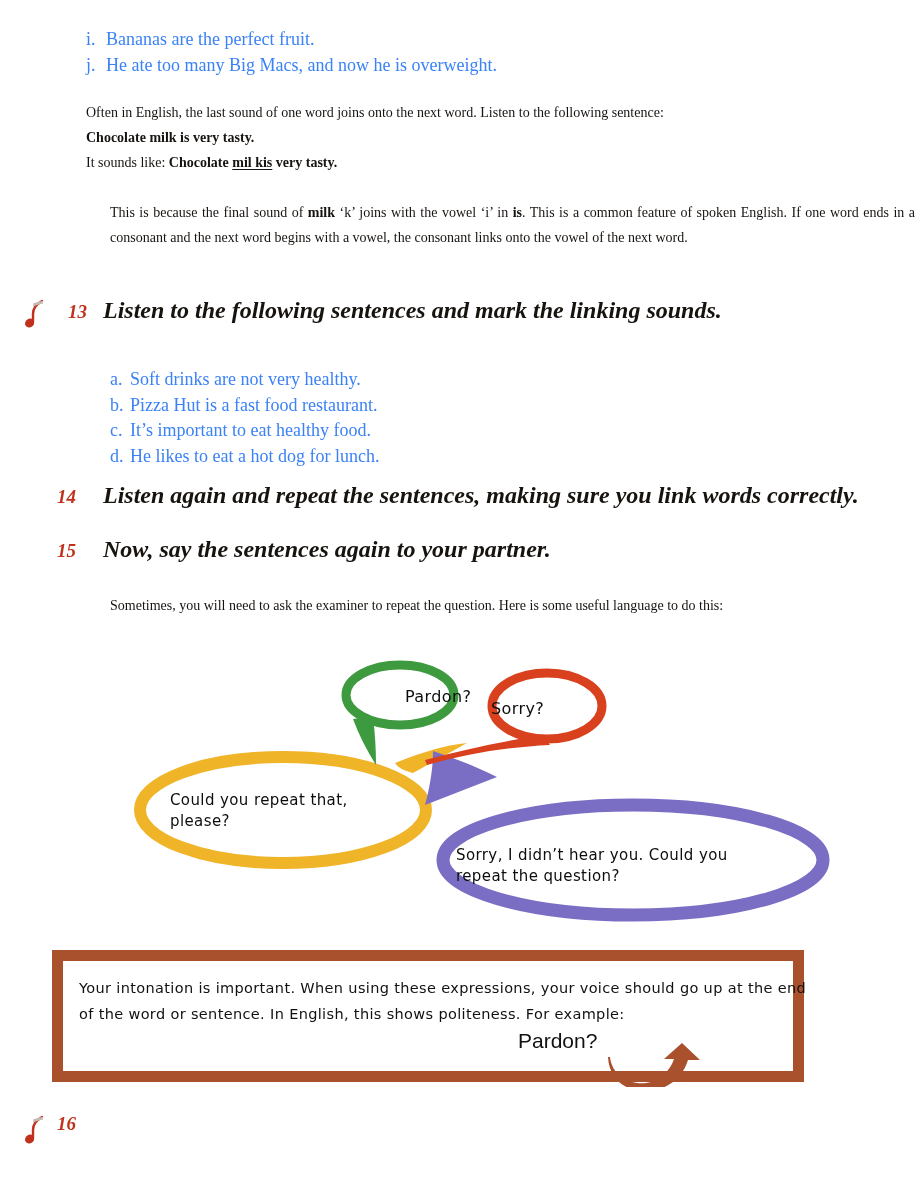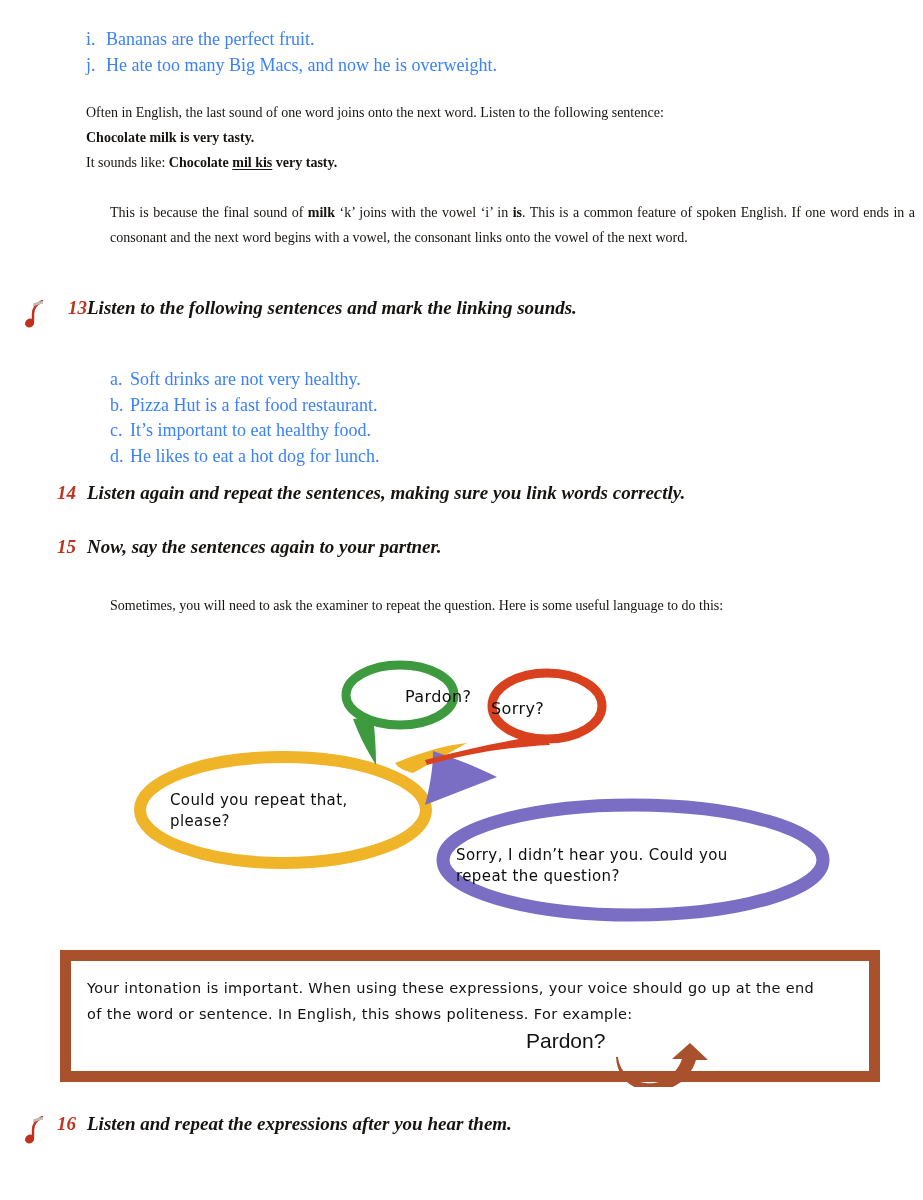--- a/index.html
+++ b/index.html
@@ -70,47 +70,48 @@
     font-style: italic;
     font-weight: bold;
     font-size: 19px;
     font-family: "Liberation Serif", "DejaVu Serif", serif;
     width: 30px;
     flex: 0 0 30px;
   }
   .ex-text {
     font-style: italic;
     font-weight: bold;
-    font-size: 19px;
+    font-size: 24px;
     font-family: "Liberation Serif", "DejaVu Serif", serif;
     color: #17130f;
     white-space: nowrap;
+    margin-left: 16px;
   }
 
   
   .note-icon {
     position: absolute;
     width: 26px;
     height: 30px;
   }
   .bubble-text {
     position: absolute;
     font-family: "DejaVu Sans", sans-serif;
     color: #0d0d0d;
     letter-spacing: 0.4px;
     line-height: 21px;
     white-space: pre-line;
   }
 
   
   .tipbox {
     position: absolute;
-    left: 60px;
+    left: 52px;
     top: 950px;
-    width: 820px;
+    width: 752px;
     height: 132px;
     box-sizing: border-box;
     border: 11px solid #a9502c;
     background: #ffffff;
   }
   .tipbox-inner {
     position: absolute;
     inset: 0;
     padding: 14px 16px 0 16px;
   }
@@ -228,16 +229,15 @@
     </div>
   </div>
 
   <svg class="note-icon" style="left:22px; top:1115px;" viewBox="0 0 26 30">
     <path d="M20 2 C14 6, 11 9, 11 15 L11 23 C11 26, 8 28, 6 27 C3.5 26, 4 22, 7 21 C9 20.3, 11 21.2, 11 23" fill="none" stroke="#c0321c" stroke-width="2.4" stroke-linecap="round"></path>
     <ellipse cx="7.6" cy="24.3" rx="4.3" ry="3.6" fill="#c0321c" transform="rotate(-20 7.6 24.3)"></ellipse>
     <path d="M11.2 4.5 C15 3.2, 18.5 2.4, 21 1.8 L21 4.6 C18.2 5.2, 14.6 6.2, 11.2 7.6 Z" fill="#c9b9b4"></path>
   </svg>
   <div class="exercise" style="left:57px; top:1113px;">
     <span class="ex-num">16</span>
-    <span class="ex-text">Listen and repeat the expressions after you hear them.</span>
   </div>
 
 </div>
 
 </body></html>

